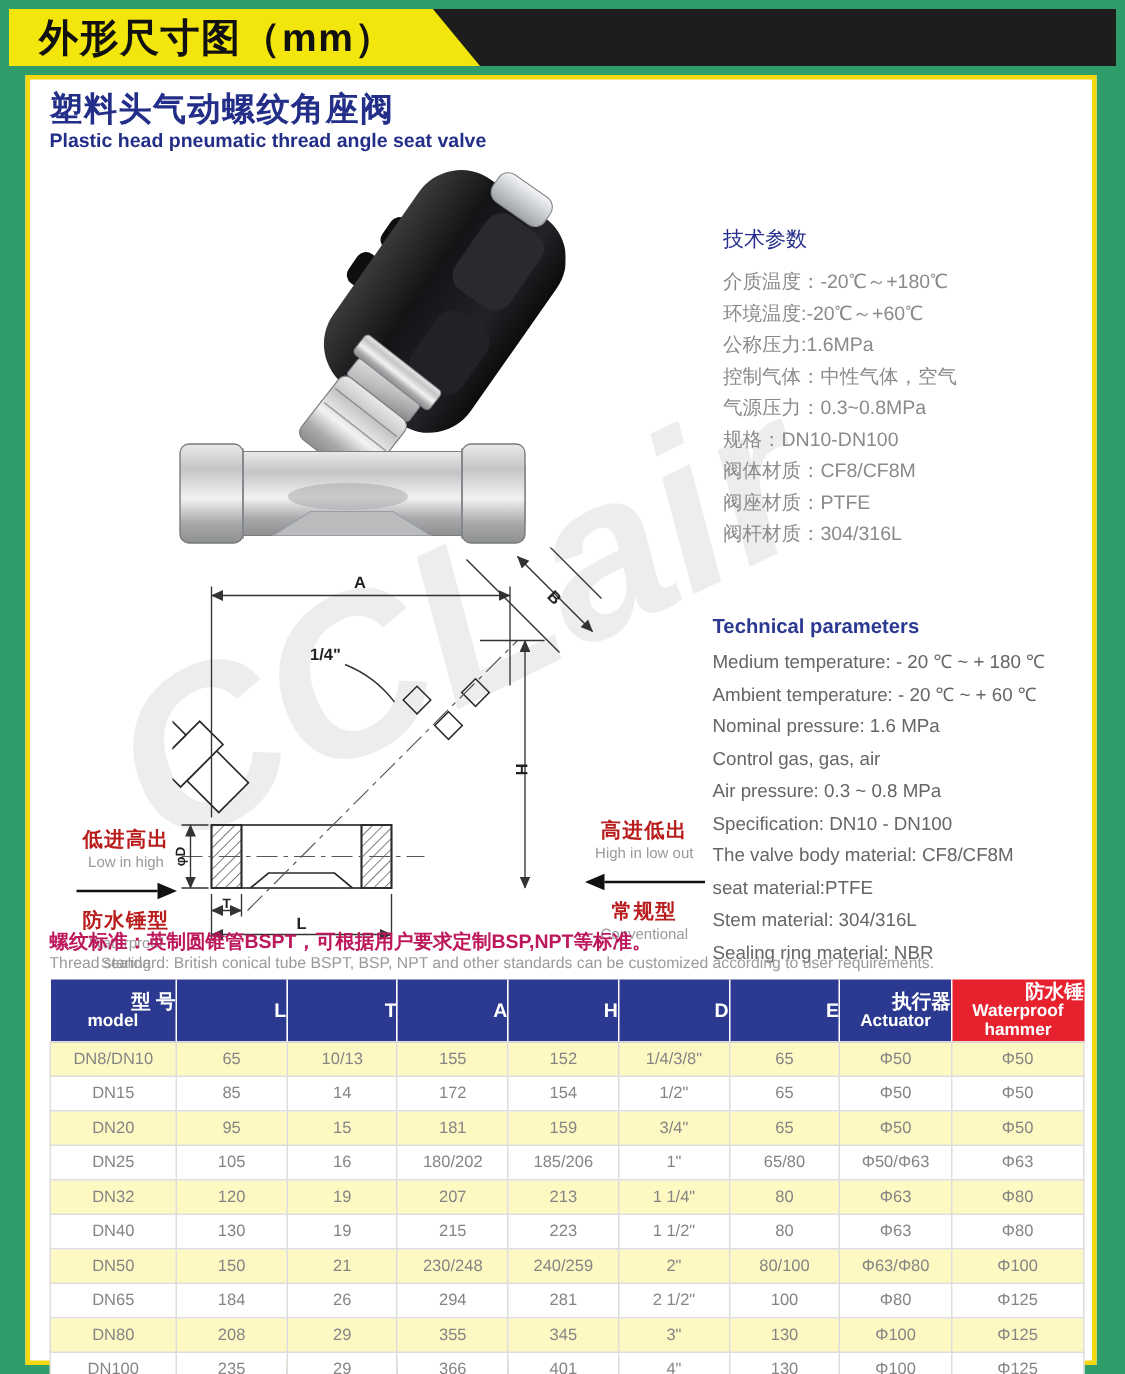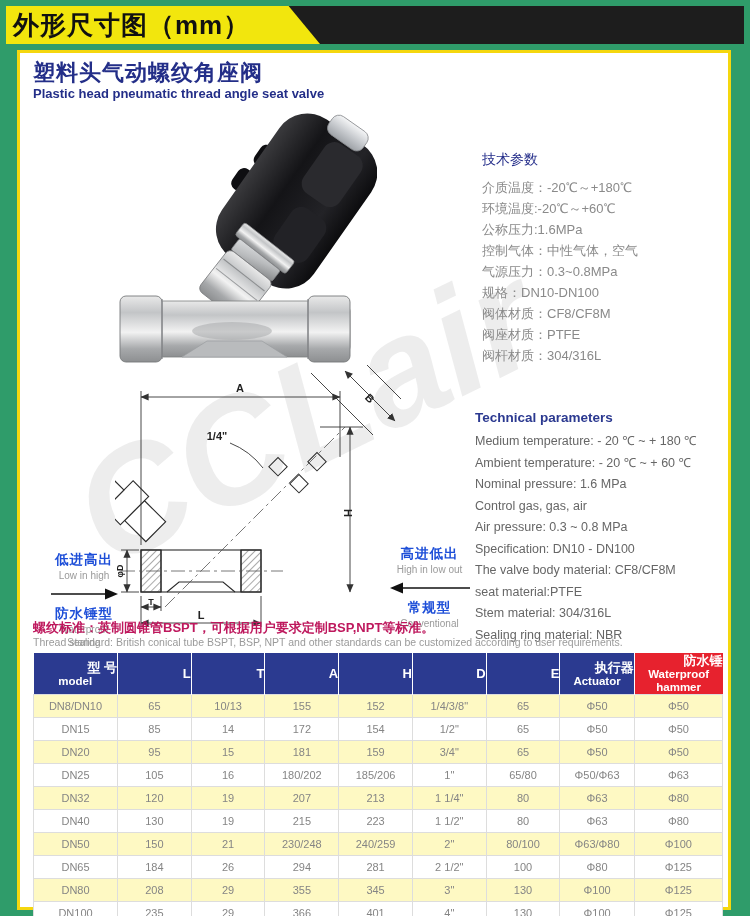--- a/index.html
+++ b/index.html
@@ -3,21 +3,21 @@
 <meta charset="utf-8">
 <style>
   html,body{margin:0;padding:0;background:#e7e7e7;}
   #page{position:relative;width:750px;height:916px;background:#2F9C6A;
         font-family:"Liberation Sans",sans-serif;overflow:hidden;margin:0 auto;}
 
   
   .banner{position:absolute;left:6px;top:6px;width:738px;height:38px;background:#1d1d1d;}
   .banner-yellow{position:absolute;left:0;top:0;width:314px;height:38px;background:#F2E60D;
                  clip-path:polygon(0 0,90% 0,100% 100%,0 100%);}
-  .banner-title{position:absolute;left:7px;top:0;line-height:38px;font-size:26px;font-weight:bold;
+  .banner-title{position:absolute;left:20px;top:0;line-height:38px;font-size:26px;font-weight:bold;
                 color:#111;letter-spacing:1px;white-space:nowrap;}
 
   
   .content{position:absolute;left:17px;top:50px;width:714px;height:860px;background:#ffffff;
            border:3px solid #F5D70E;box-sizing:border-box;}
 
   .title-zh{position:absolute;left:13px;top:5px;font-size:22px;font-weight:bold;color:#232E88;letter-spacing:1px;}
   .title-en{position:absolute;left:13px;top:33px;font-size:13px;font-weight:bold;color:#232E88;text-align:center;}
 
   
@@ -30,21 +30,21 @@
   .params-en{position:absolute;left:455px;top:357px;width:250px;}
   .params-heading-zh{font-size:14px;font-weight:normal;color:#262F8B;margin-bottom:8px;}
   .params-heading-en{font-size:13.5px;font-weight:bold;color:#2B3990;margin-bottom:6px;}
   .params-zh .pline{font-size:13px;color:#8a8a8a;line-height:21px;}
   .params-en .pline{font-size:12.5px;color:#666;line-height:21.5px;}
 
   
   .flow{position:absolute;text-align:center;}
   .flow-left{left:20px;top:498px;width:88px;}
   .flow-right{left:362px;top:492px;width:95px;}
-  .flow .zh{font-size:13.5px;font-weight:bold;color:#1d4ed8;letter-spacing:1px;}
+  .flow .zh{font-size:13.5px;font-weight:bold;color:#b91c1c;letter-spacing:1px;}
   .flow .en{font-size:10px;color:#9a9a9a;line-height:13px;}
   .flow .arrow{margin:6px auto 5px auto;display:block;}
 
   
   .thread-zh{position:absolute;left:13px;top:566px;font-size:13px;font-weight:bold;color:#be185d;}
   .thread-en{position:absolute;left:13px;top:583px;font-size:10.5px;color:#9a9a9a;}
 
   
   .spec-table{position:absolute;left:13px;top:600px;width:690px;border-collapse:collapse;table-layout:fixed;}
   .spec-table th{background:#2B3A90;color:#fff;height:36px;padding:0;border-left:1px solid #fff;

